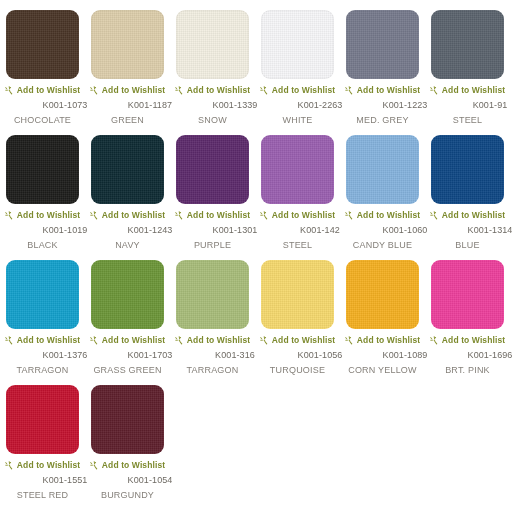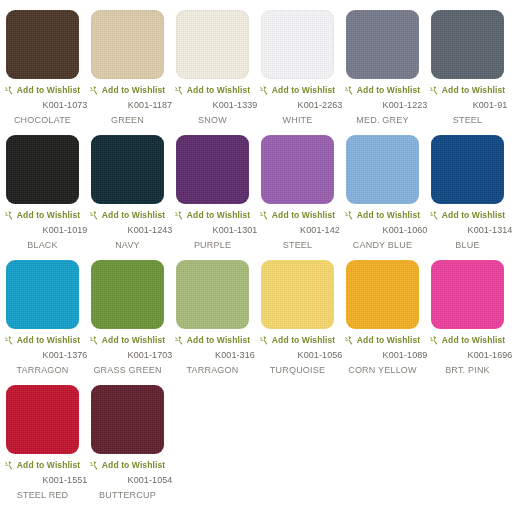--- a/index.html
+++ b/index.html
@@ -508,20 +508,20 @@
                 <rect x="1.0" y="1.3" width="1.2" height="3.0" rx="0.3" transform="rotate(-45 1.6 2.8)"></rect>
                 <rect x="7.0" y="6.2" width="1.4" height="5.4" rx="0.35" transform="rotate(-38 7.7 8.9)"></rect>
                 <rect x="6.2" y="1.1" width="1.2" height="2.8" rx="0.3" transform="rotate(48 6.8 2.5)"></rect>
                 <circle cx="5.9" cy="5.7" r="1.05"></circle>
               </g>
             </svg>
           </span>
           <span class="wishlist-label">Add to Wishlist</span>
         </div>
         <div class="sku-text">K001-1054</div>
-        <div class="name-text">BUTTERCUP</div>
+        <div class="name-text">BURGUNDY</div>
       </div>
       <div class="swatch-cell empty"></div>
       <div class="swatch-cell empty"></div>
       <div class="swatch-cell empty"></div>
       <div class="swatch-cell empty"></div>
     </div>
   </div>
 
 </body></html>

